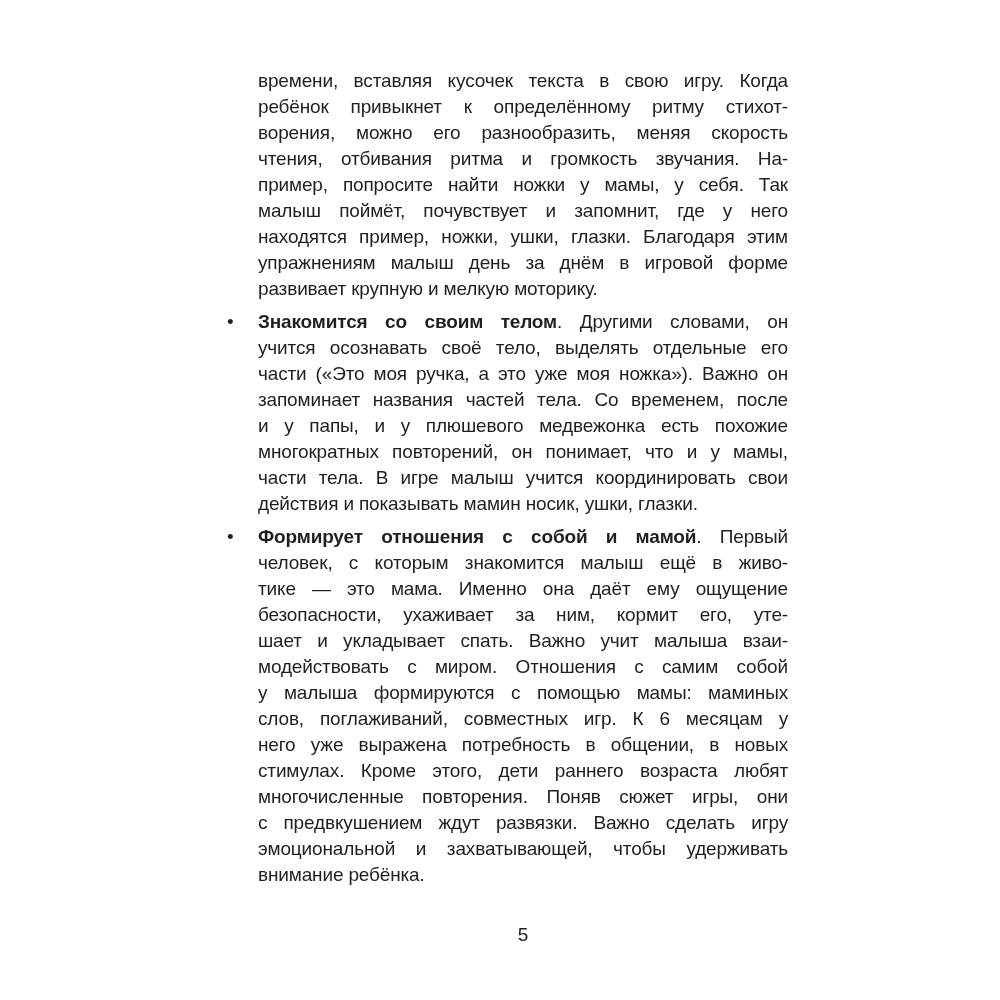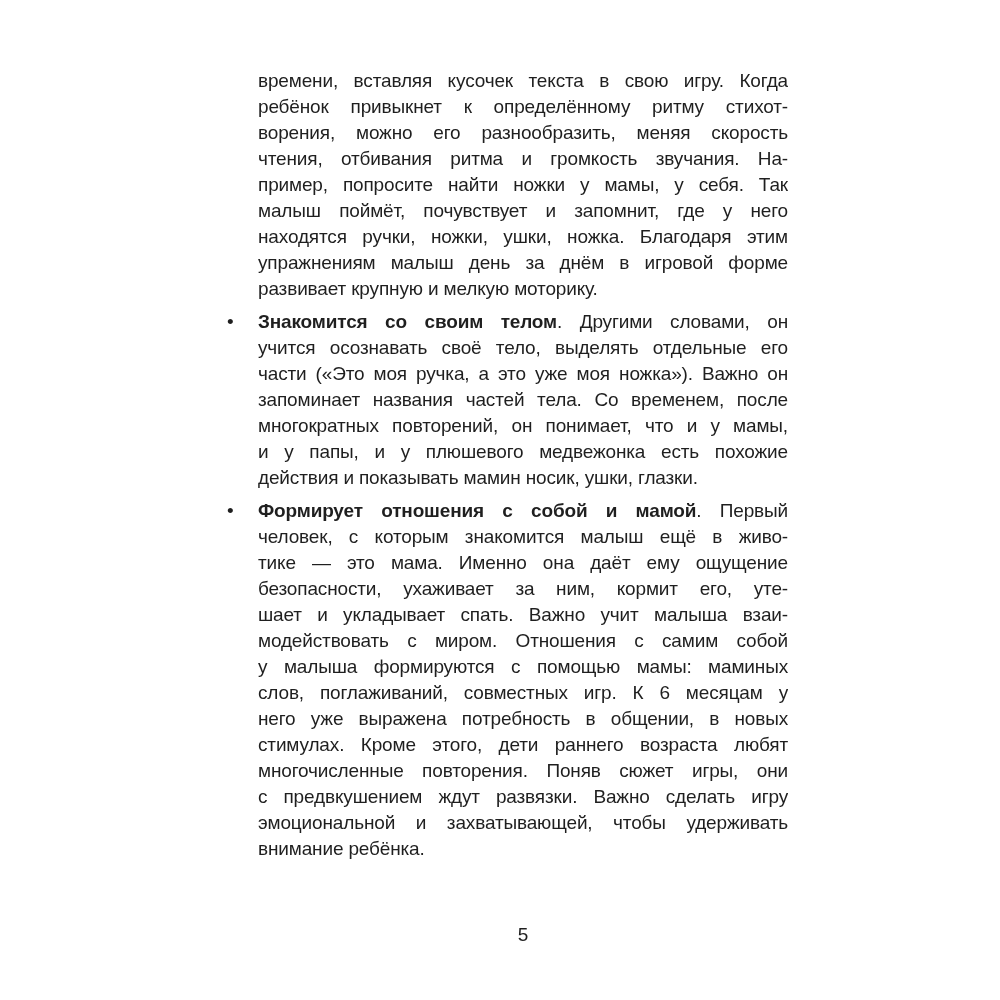--- a/index.html
+++ b/index.html
@@ -67,34 +67,35 @@
 <div class="page">
   <div class="text-column">
 
     <div class="block paragraph">
         <div class="line">времени, вставляя кусочек текста в свою игру. Когда</div>
         <div class="line">ребёнок привыкнет к определённому ритму стихот-</div>
         <div class="line">ворения, можно его разнообразить, меняя скорость</div>
         <div class="line">чтения, отбивания ритма и громкость звучания. На-</div>
         <div class="line">пример, попросите найти ножки у мамы, у себя. Так</div>
         <div class="line">малыш поймёт, почувствует и запомнит, где у него</div>
-        <div class="line">находятся ручки, ножки, ушки, ножка. Благодаря этим</div>
+        <div class="line">находятся пример, ножки, ушки, глазки. Благодаря этим</div>
         <div class="line">упражнениям малыш день за днём в игровой форме</div>
         <div class="line">развивает крупную и мелкую моторику.</div>
       </div>
 
     <div class="block bullet-item">
       <span class="bullet-marker">•</span>
       <div class="line lead-line"><span class="bold">Знакомится со своим телом</span><span>. Другими словами, он</span></div>
       <div class="cont">
           <div class="line">учится осознавать своё тело, выделять отдельные его</div>
           <div class="line">части («Это моя ручка, а это уже моя ножка»). Важно он</div>
           <div class="line">запоминает названия частей тела. Со временем, после</div>
+          <div class="line">и у папы, и у плюшевого медвежонка есть похожие</div>
           <div class="line">многократных повторений, он понимает, что и у мамы,</div>
-          <div class="line">и у папы, и у плюшевого медвежонка есть похожие</div>
+          <div class="line">части тела. В игре малыш учится координировать свои</div>
           <div class="line">действия и показывать мамин носик, ушки, глазки.</div>
         </div>
     </div>
 
     <div class="block bullet-item">
       <span class="bullet-marker">•</span>
       <div class="line lead-line"><span class="bold">Формирует отношения с собой и мамой</span><span>. Первый</span></div>
       <div class="cont">
           <div class="line">человек, с которым знакомится малыш ещё в живо-</div>
           <div class="line">тике — это мама. Именно она даёт ему ощущение</div>

